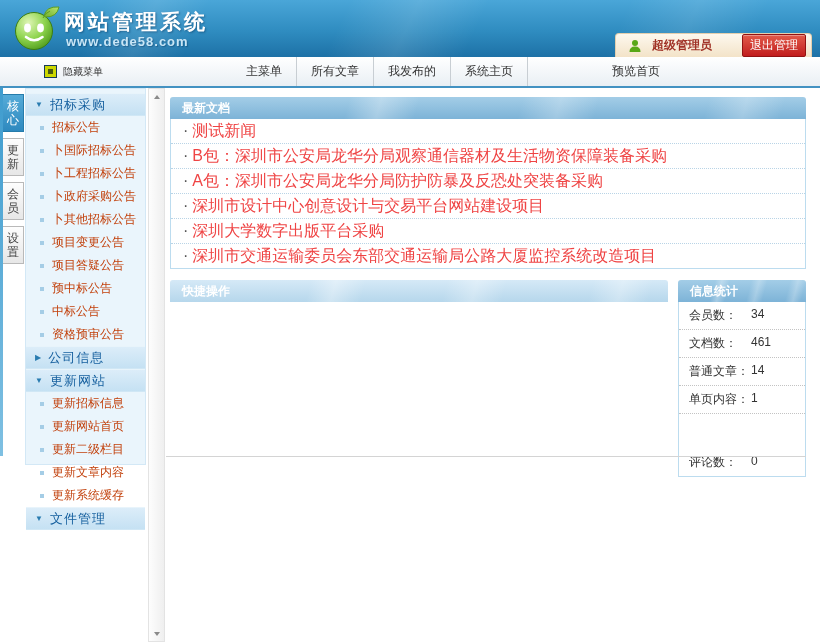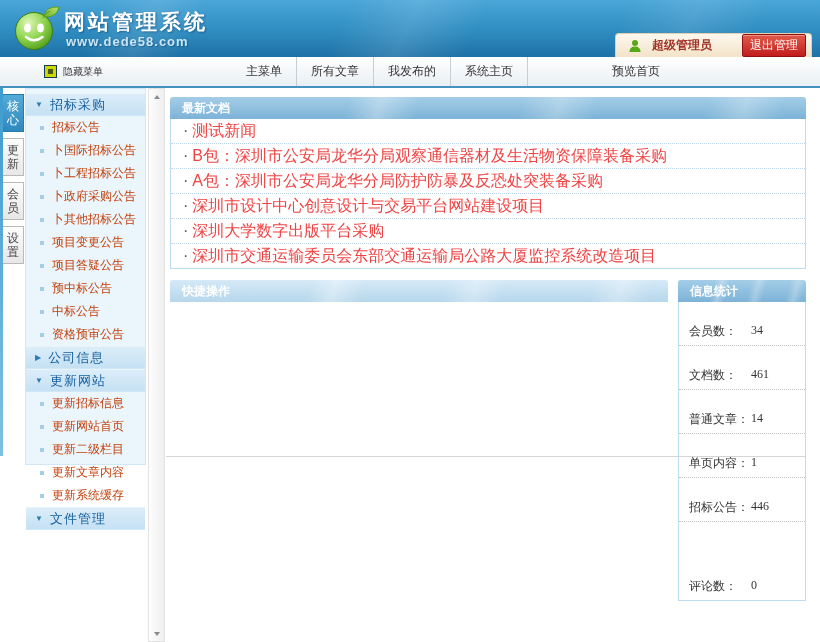--- a/index.html
+++ b/index.html
@@ -86,21 +86,21 @@
   .docs-panel{position:absolute;left:0;top:0;width:636px;}
   .doc-list{list-style:none;margin:0;padding:0;border:1px solid #bcdcef;border-top:none;background:#fff;}
   .doc-list li{height:24px;line-height:24px;padding-left:12px;font-size:16px;color:#ef4444;
     border-bottom:1px dotted #b9d4e6;cursor:pointer;white-space:nowrap;overflow:hidden;}
   .doc-list li:last-child{border-bottom:none;}
   .doc-list li::before{content:"·";color:#555;margin-right:4px;}
 
   .quick-panel{position:absolute;left:0;top:183px;width:498px;}
   .stats-panel{position:absolute;left:508px;top:183px;width:128px;}
   .stats-body{border:1px solid #bcdcef;border-top:none;background:#fff;}
-  .stat-row{display:flex;padding:21px 0 5px 10px;border-bottom:1px dotted #c3c3c3;font-family:Liberation Serif, serif;}
+  .stat-row{display:flex;padding:5px 0 5px 10px;border-bottom:1px dotted #c3c3c3;}
   .stat-row:last-child{border-bottom:none;margin-top:35px;}
   .stat-label{width:62px;font-size:12px;color:#333;}
   .stat-value{font-size:12px;color:#333;}
 
   .divider{position:absolute;left:166px;top:456px;width:640px;height:1px;background:#d4d4d4;}
 </style>
 </head>
 <body>
 
 <div class="page">
@@ -293,24 +293,20 @@
           </div>
           <div class="stat-row">
             <span class="stat-label">普通文章：</span>
             <span class="stat-value">14</span>
           </div>
           <div class="stat-row">
             <span class="stat-label">单页内容：</span>
             <span class="stat-value">1</span>
           </div>
           <div class="stat-row">
-            <span class="stat-label">招标公告：</span>
-            <span class="stat-value">446</span>
-          </div>
-          <div class="stat-row">
             <span class="stat-label">评论数：</span>
             <span class="stat-value">0</span>
           </div>
         </div>
     </div>
   </div>
 
   <div class="divider"></div>
 </div>
 

